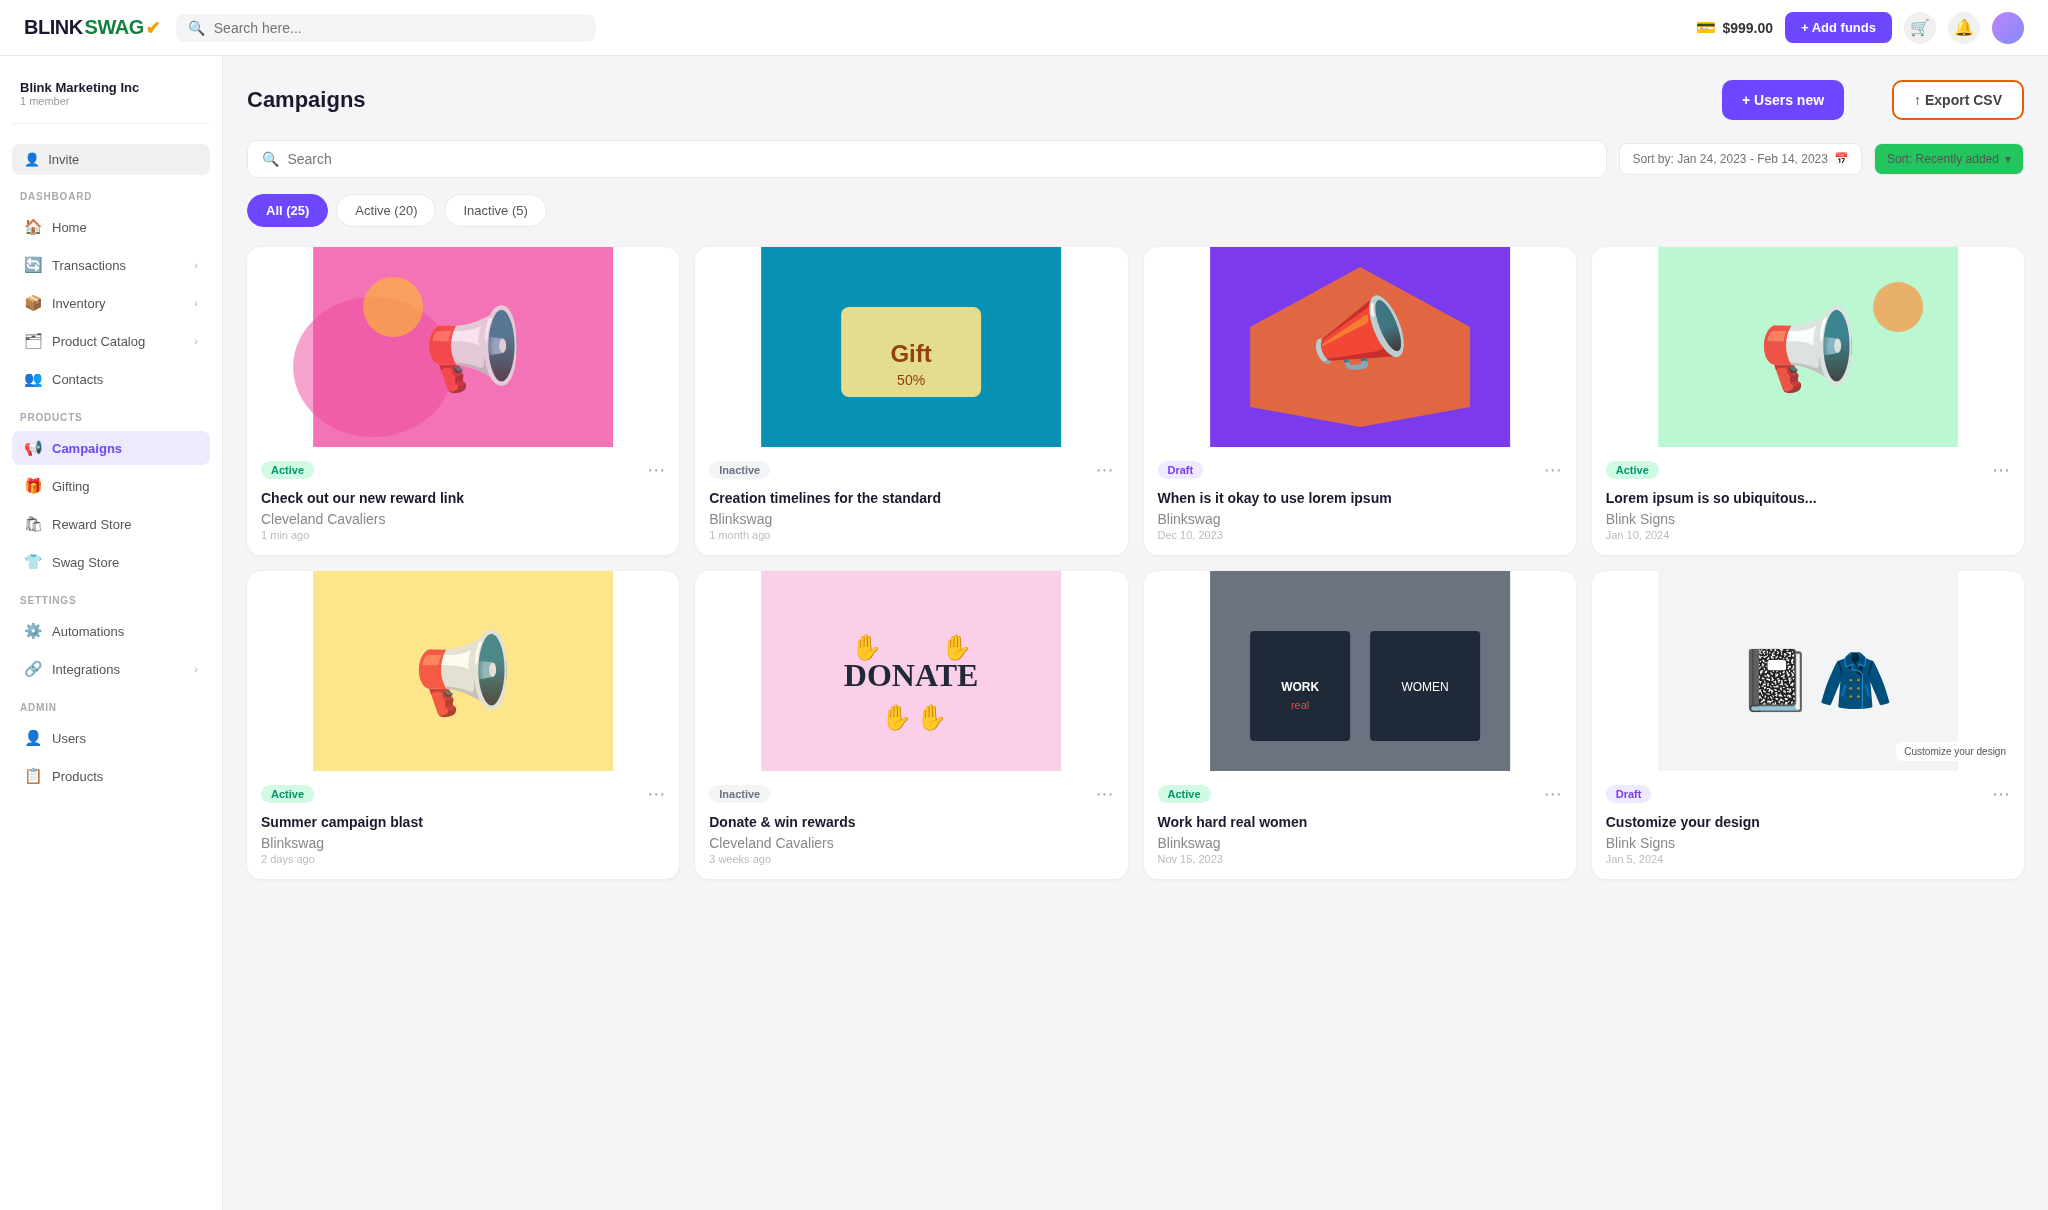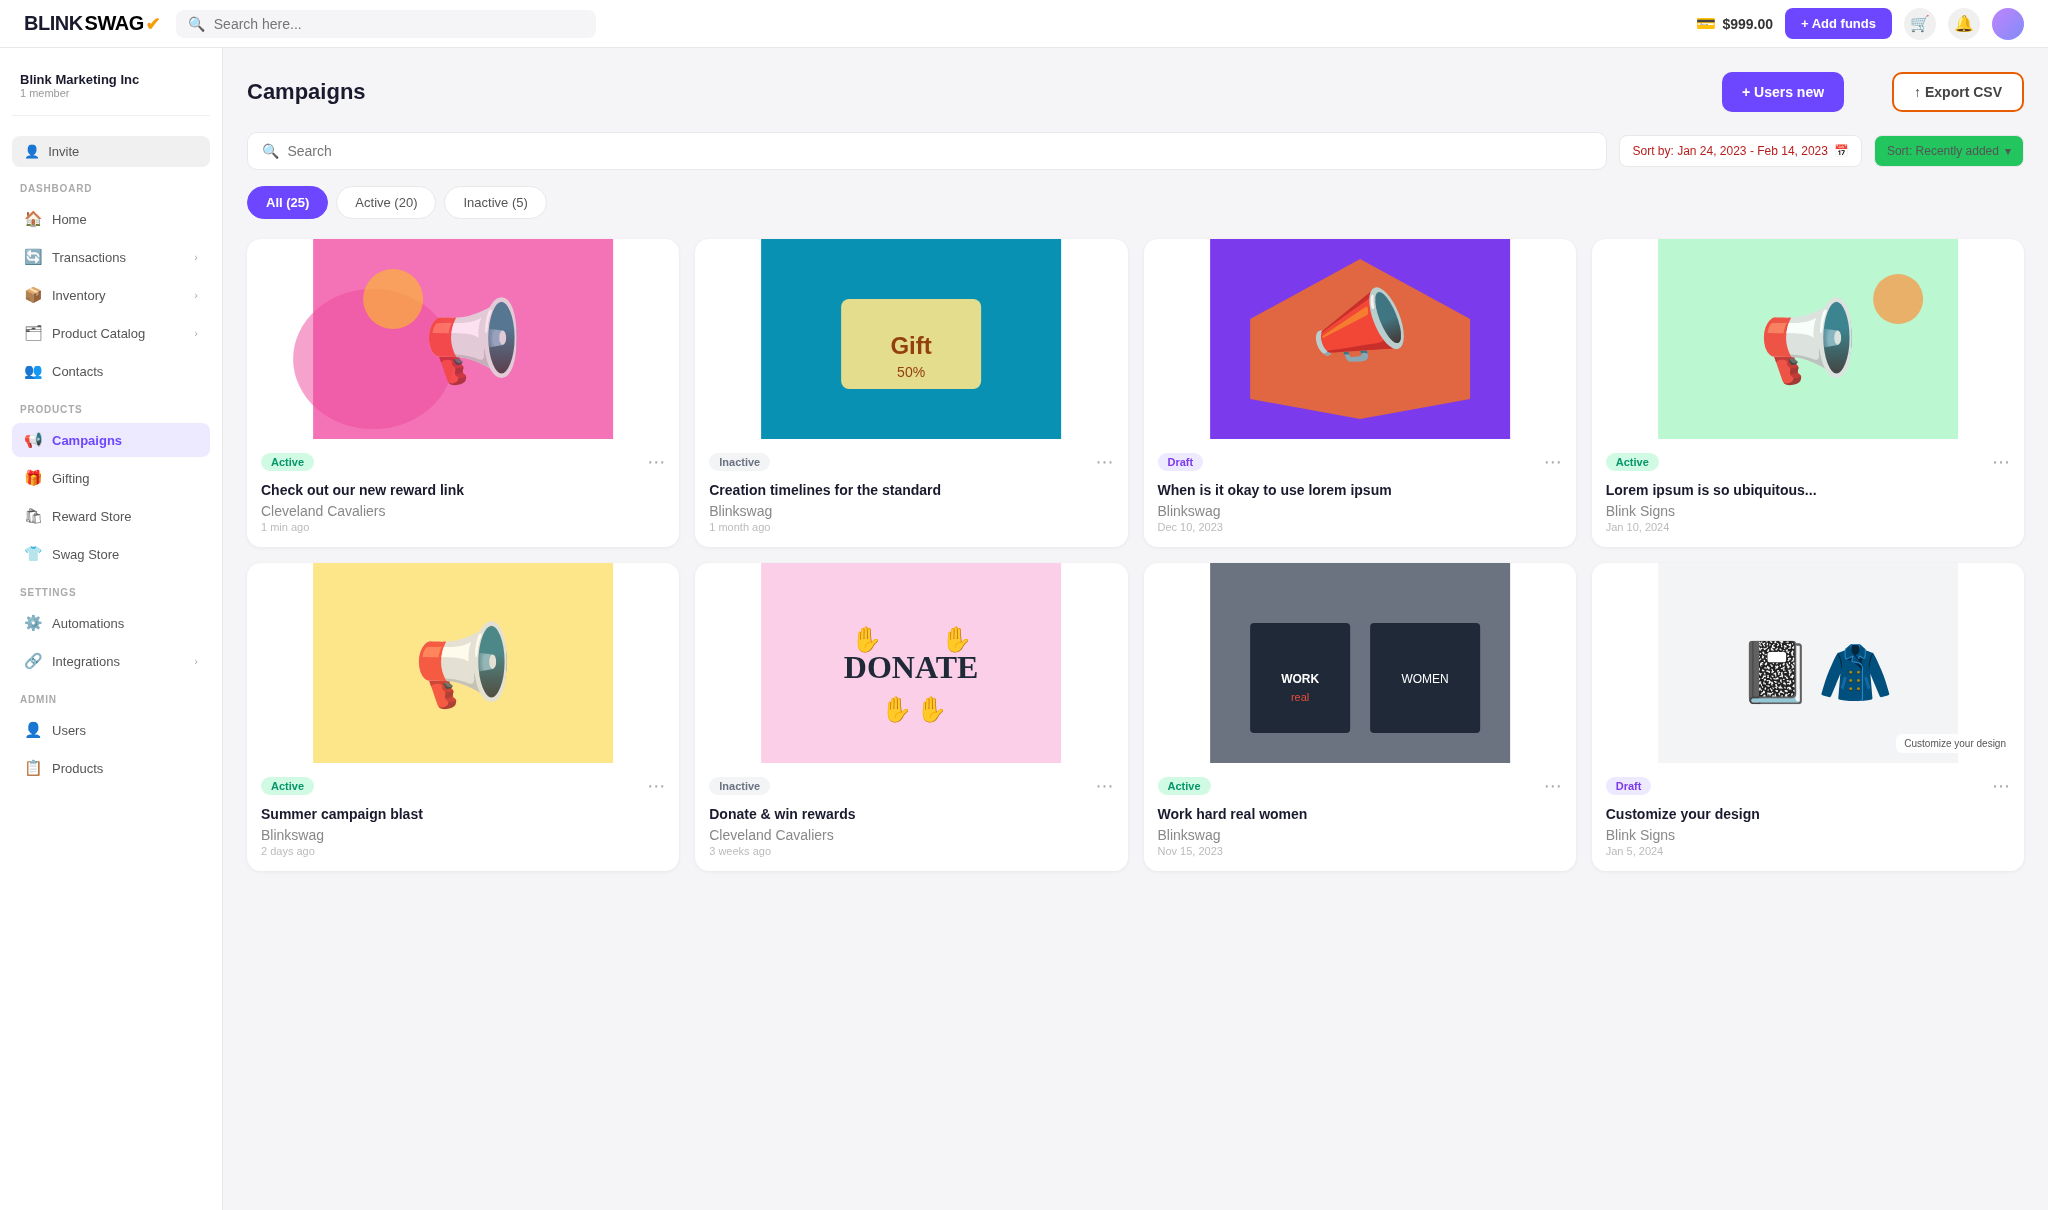--- a/index.html
+++ b/index.html
@@ -1,21 +1,21 @@
 <!DOCTYPE html>
 <html><head>
   <meta charset="utf-8">
   <style>
     * { box-sizing: border-box; margin: 0; padding: 0; }
     body { font-family: -apple-system, BlinkMacSystemFont, 'Segoe UI', sans-serif; background: #f5f5f7; display: flex; flex-direction: column; height: 100vh; overflow: hidden; }
 
     
     .topnav {
       display: flex; align-items: center; background: #fff; border-bottom: 1px solid #e8e8e8;
-      padding: 0 24px; height: 48px; flex-shrink: 0; gap: 16px;
+      padding: 0 24px; height: 56px; flex-shrink: 0; gap: 16px;
     }
     .logo { font-weight: 900; font-size: 20px; letter-spacing: -0.5px; color: #1a1a2e; display: flex; align-items: center; gap: 2px; }
     .search-bar {
       flex: 1; max-width: 420px; display: flex; align-items: center; gap: 8px;
       background: #f5f5f7; border-radius: 8px; padding: 6px 12px;
     }
     .search-bar input { border: none; background: transparent; outline: none; font-size: 14px; color: #666; width: 100%; }
     .nav-right { display: flex; align-items: center; gap: 12px; margin-left: auto; }
     .balance { display: flex; align-items: center; gap: 6px; font-size: 14px; font-weight: 600; color: #333; }
     .wallet-icon { font-size: 16px; }
@@ -66,21 +66,21 @@
       padding: 10px 20px; font-size: 14px; font-weight: 600; cursor: pointer; display: flex; align-items: center; gap: 6px; margin-left: 36px;
     }
 
     
     .filters-row { display: flex; align-items: center; gap: 12px; margin-bottom: 16px; }
     .search-campaigns {
       flex: 1; display: flex; align-items: center; gap: 8px;
       background: #fff; border: 1px solid #e8e8e8; border-radius: 10px; padding: 10px 14px;
     }
     .search-campaigns input { border: none; outline: none; font-size: 14px; color: #666; width: 100%; background: transparent; }
-    .sort-date { display: flex; align-items: center; gap: 6px; background: #fff; border: 1px solid #e8e8e8; border-radius: 8px; padding: 8px 12px; font-size: 12px; color: #b91c1c; cursor: pointer; }
+    .sort-date { display: flex; align-items: center; gap: 6px; background: #fff; border: 1px solid #e8e8e8; border-radius: 8px; padding: 8px 12px; font-size: 12px; color: #737373; cursor: pointer; }
     .sort-recent { display: flex; align-items: center; gap: 6px; background: #22c55e; border: 1px solid #e8e8e8; border-radius: 8px; padding: 8px 12px; font-size: 12px; color: #555; cursor: pointer; }
 
     
     .tabs { display: flex; gap: 8px; margin-bottom: 20px; }
     .tab-btn {
       padding: 8px 18px; border-radius: 20px; border: 1.5px solid #e8e8e8;
       background: #fff; font-size: 13px; font-weight: 500; color: #555; cursor: pointer;
     }
     .tab-btn.active { background: #6c47ff; color: #fff; border-color: #6c47ff; font-weight: 600; }
 
@@ -112,21 +112,21 @@
       position: absolute; bottom: 10px; right: 10px;
       background: rgba(255,255,255,0.9); border-radius: 6px; padding: 4px 8px; font-size: 10px; color: #555; font-weight: 500;
     }
   </style>
 </head>
 <body>
 
 <div class="topnav">
   <div class="logo">
     <span>BLINK</span>
-    <span style="color:#000000; font-weight:900;">SWAG</span>
+    <span style="color:#15803d; font-weight:900;">SWAG</span>
     <span style="color:#f59e0b; font-size:18px; font-weight:900;">✔</span>
   </div>
 
   <div class="search-bar">
     <span style="color:#aaa; font-size:14px;">🔍</span>
     <input type="text" placeholder="Search here..." style="">
   </div>
 
   <div class="nav-right">
     <div class="balance">

